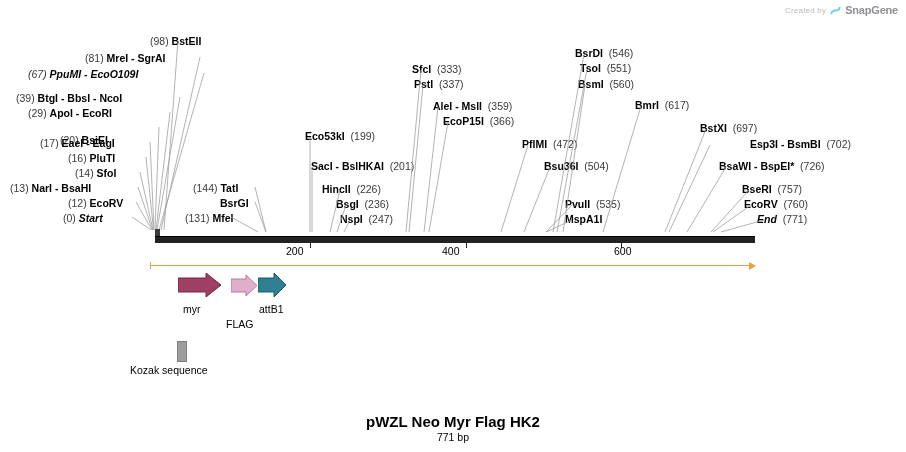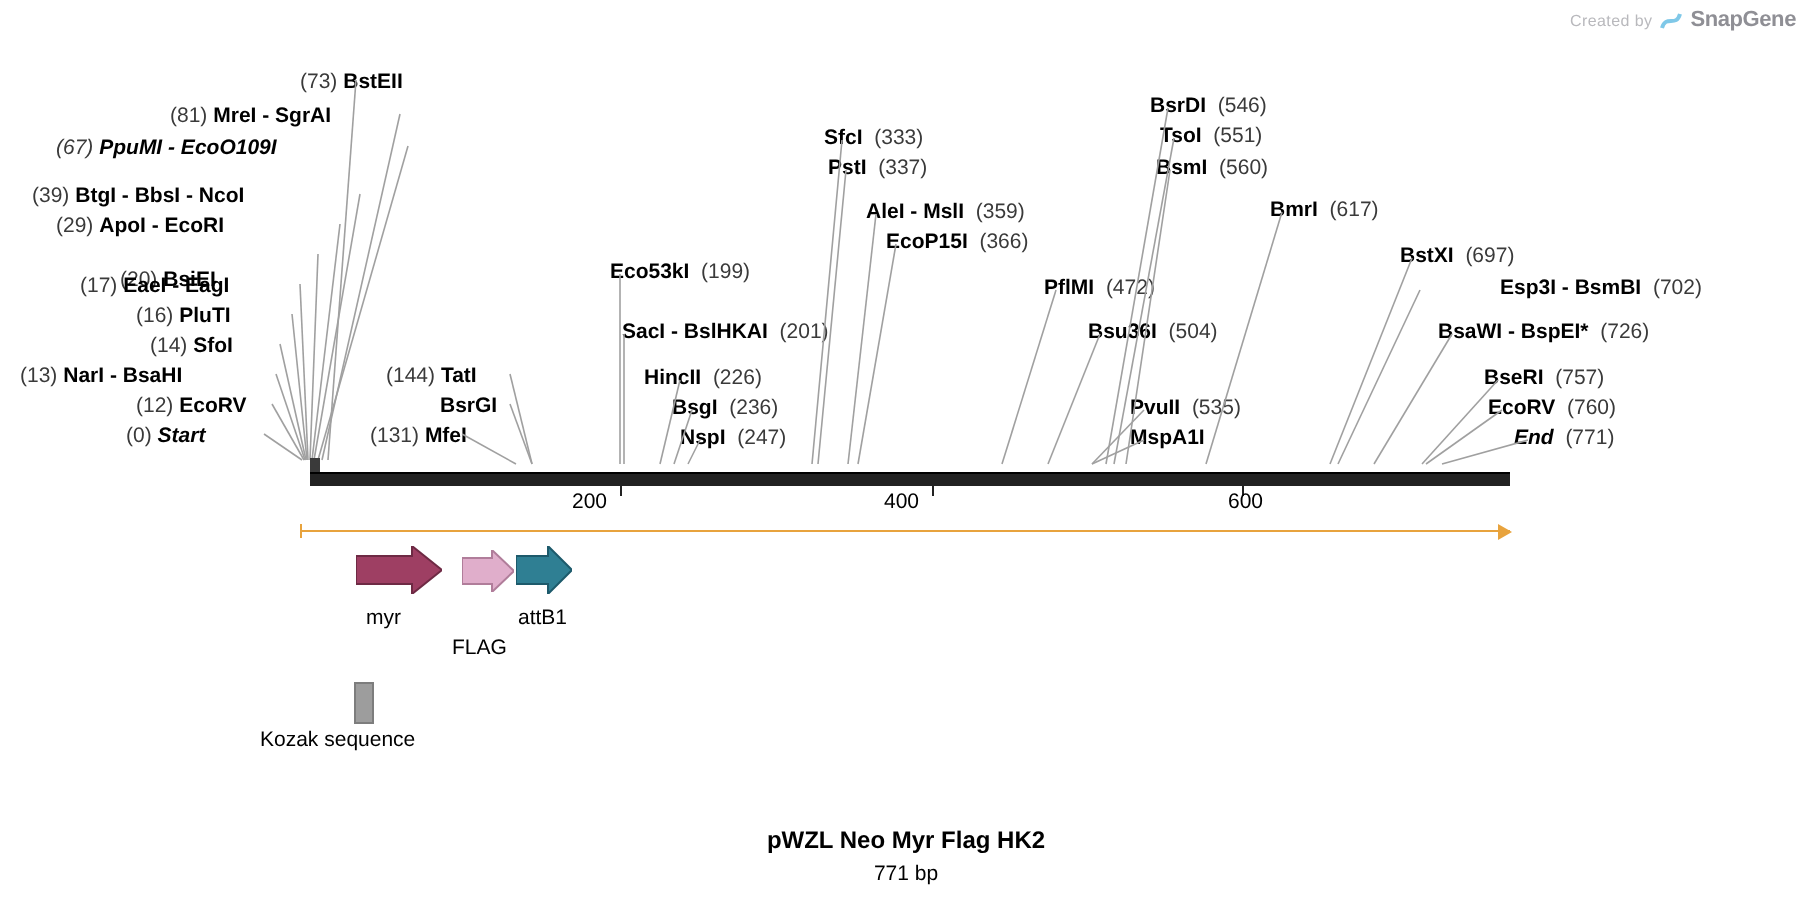--- a/index.html
+++ b/index.html
@@ -132,21 +132,21 @@
     position: absolute;
     width: 8px;
     height: 19px;
     background: #9d9d9d;
     border: 1px solid #7d7d7d;
   }
   .title {
     position: absolute;
     width: 906px;
     text-align: center;
-    font-size: 12px;
+    font-size: 15px;
     font-weight: bold;
     color: #000;
   }
   .subtitle {
     position: absolute;
     width: 906px;
     text-align: center;
     font-size: 10.5px;
     color: #000;
   }
@@ -159,21 +159,21 @@
   <div class="watermark">
     <span>Created by</span>
     <span class="logo">
       <svg width="11" height="11" viewBox="0 0 11 11">
         <path d="M1 9 C3 2, 8 9, 10 2" stroke="#7fc8e8" stroke-width="2" fill="none"></path>
       </svg>
     </span>
     <span class="brand">SnapGene</span>
   </div>
 
-  <div class="label" style="left:150px; top:36px;"><span class="pos">(73)</span> <b>BstEII</b></div>
+  <div class="label" style="left:150px; top:36px;"><span class="pos">(98)</span> <b>BstEII</b></div>
   <div class="label" style="left:85px; top:53px;"><span class="pos">(81)</span> <b>MreI  -  SgrAI</b></div>
   <div class="label" style="left:28px; top:69px;font-style:italic;"><span class="pos">(67)</span> <b>PpuMI  -  EcoO109I</b></div>
   <div class="label" style="left:16px; top:93px;"><span class="pos">(39)</span> <b>BtgI  -  BbsI  -  NcoI</b></div>
   <div class="label" style="left:28px; top:108px;"><span class="pos">(29)</span> <b>ApoI  -  EcoRI</b></div>
   <div class="label" style="left:60px; top:123px;margin-top:12px;"><span class="pos">(20)</span> <b>BsiEI</b></div>
   <div class="label" style="left:40px; top:138px;"><span class="pos">(17)</span> <b>EaeI  -  EagI</b></div>
   <div class="label" style="left:68px; top:153px;"><span class="pos">(16)</span> <b>PluTI</b></div>
   <div class="label" style="left:75px; top:168px;"><span class="pos">(14)</span> <b>SfoI</b></div>
   <div class="label" style="left:10px; top:183px;"><span class="pos">(13)</span> <b>NarI  -  BsaHI</b></div>
   <div class="label" style="left:68px; top:198px;"><span class="pos">(12)</span> <b>EcoRV</b></div>

